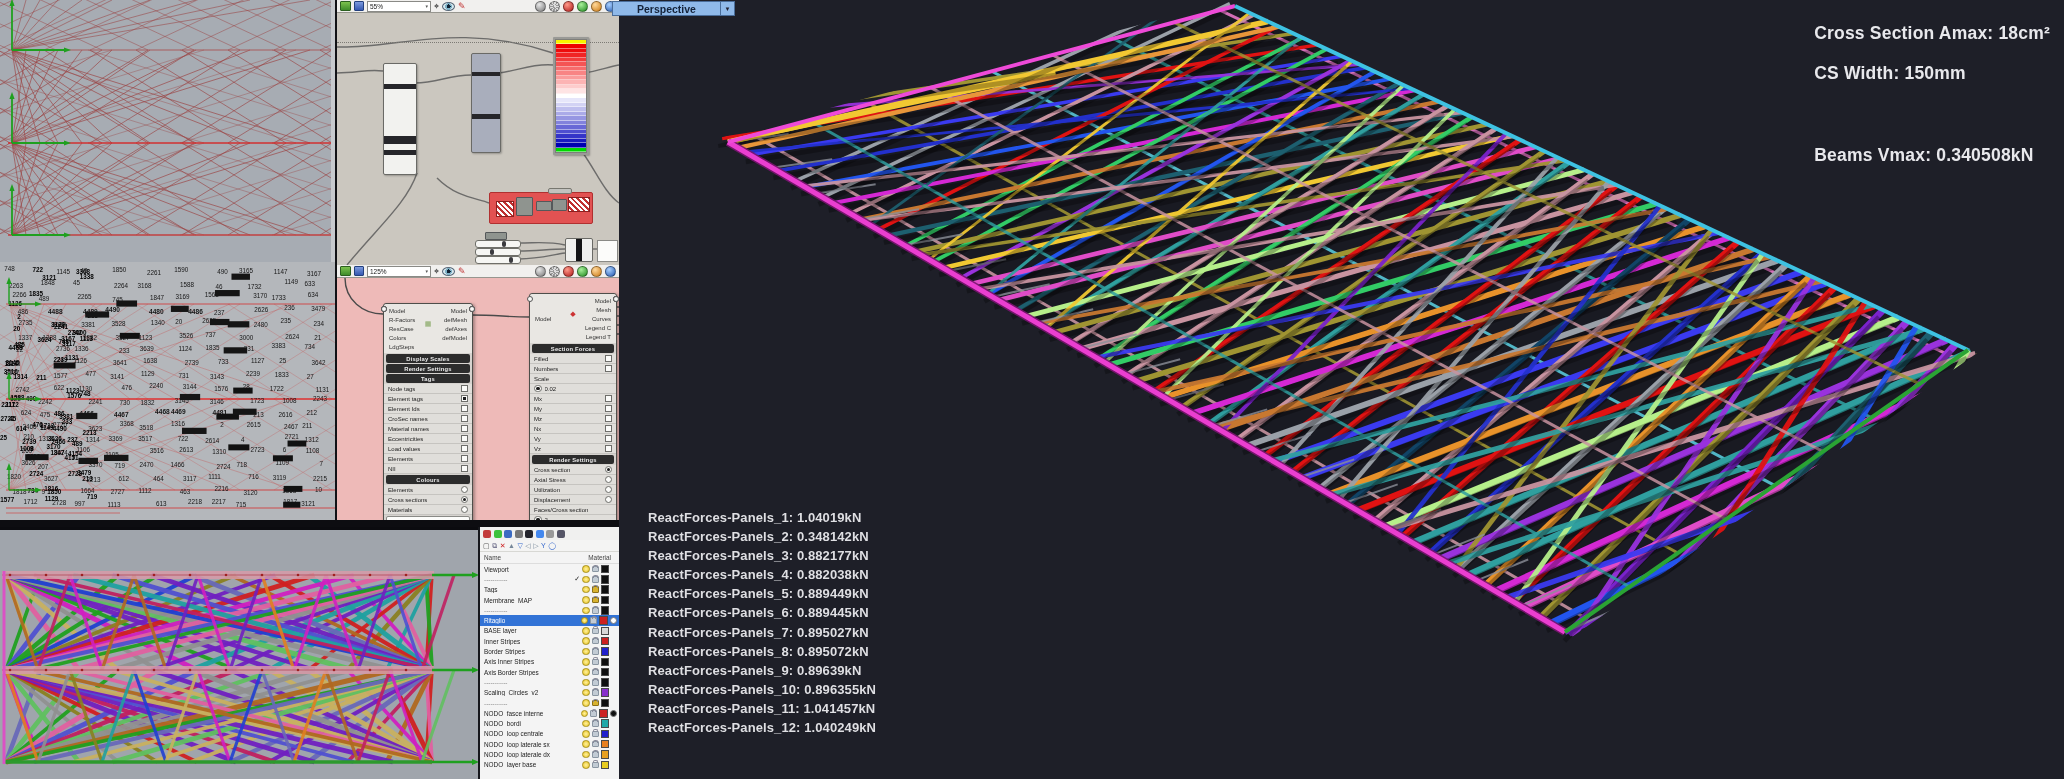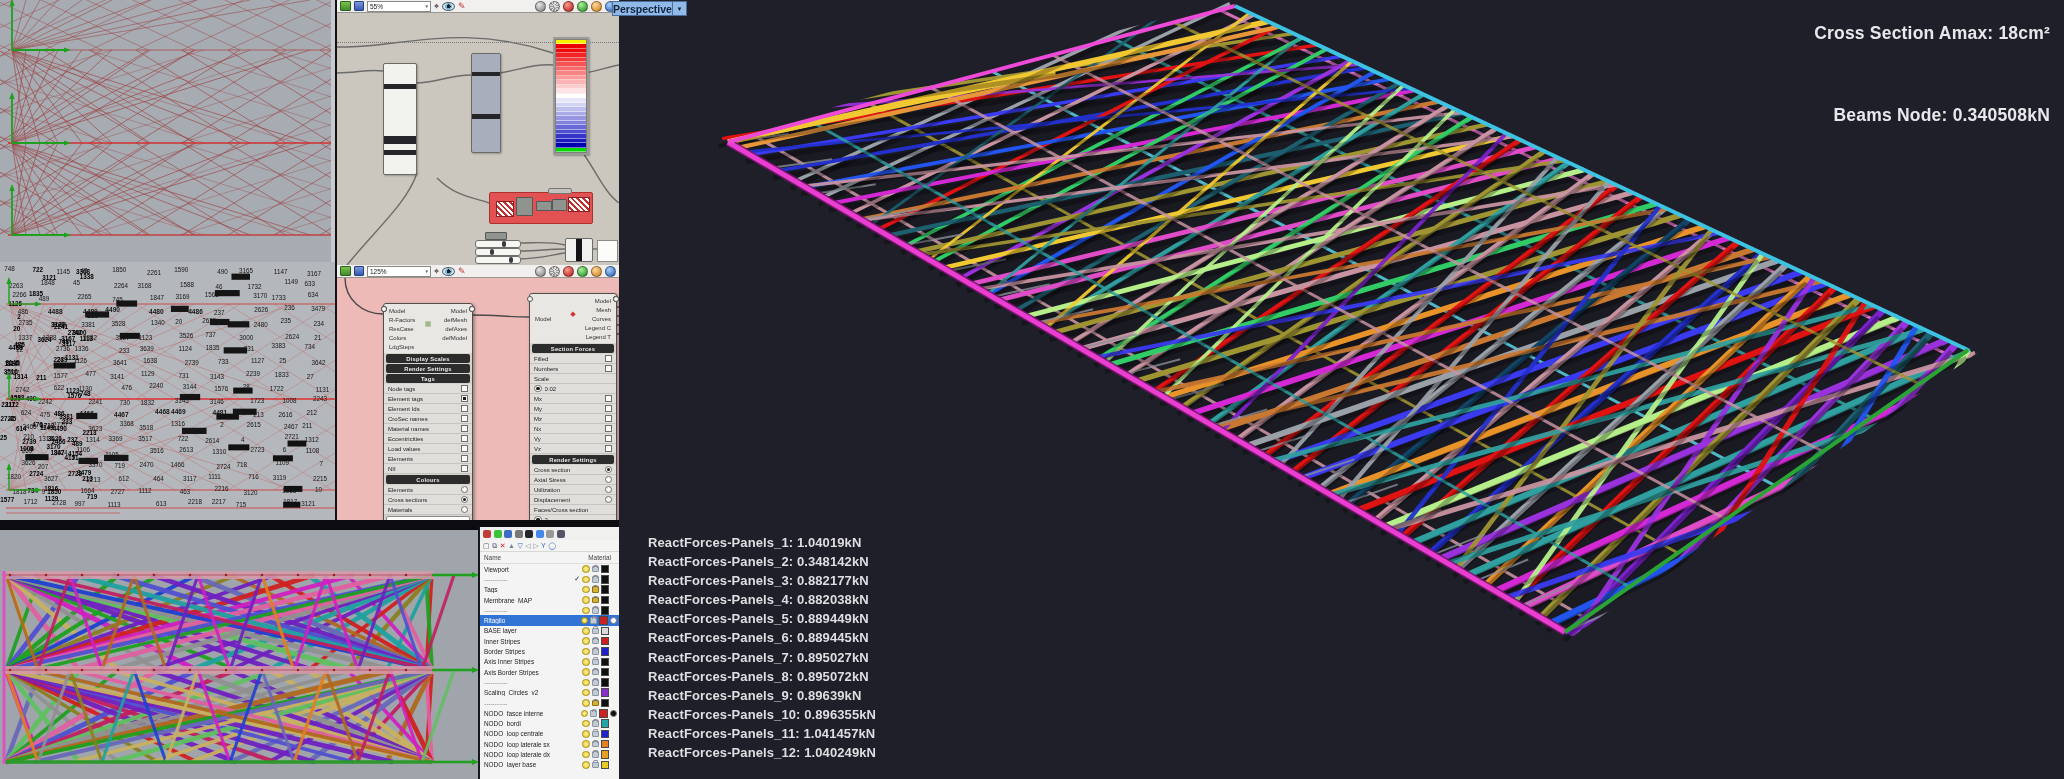--- a/index.html
+++ b/index.html
@@ -85,26 +85,26 @@
   .lock{width:5px;height:4.5px;border-radius:1px;margin-right:2px;flex:none;position:relative;background:#c2cbd4;border:.5px solid #8a96a2;}
   .lock.gold{background:#d8b22e;border-color:#8a701a;}
   .lock::before{content:"";position:absolute;left:.8px;top:-2.2px;width:2.4px;height:2px;border:.7px solid #889;border-bottom:none;border-radius:2px 2px 0 0;}
   .sw{width:6.5px;height:6.5px;border:.8px solid #4a4a4a;margin-right:2px;flex:none;}
   .mat{width:5.5px;height:5.5px;border-radius:50%;border:.8px solid #777;margin-right:2px;flex:none;}
   .mslot{width:8px;flex:none;}
 
   
   #view3d{position:absolute;left:619px;top:0;width:1445px;height:779px;background:#1e1f28;overflow:hidden;}
   #persp-tab{position:absolute;left:612px;top:1px;height:15px;display:flex;align-items:stretch;z-index:5;}
-  #persp-tab .lab{background:#8fb9e9;border:1px solid #4a6d9a;color:#15233a;font-size:10.5px;font-weight:bold;display:flex;align-items:center;padding:0 0;}
+  #persp-tab .lab{background:#8fb9e9;border:1px solid #4a6d9a;color:#15233a;font-size:10.5px;font-weight:bold;display:flex;align-items:center;padding:0 24px;}
   #persp-tab .arr{width:13px;background:#8fb9e9;border:1px solid #4a6d9a;border-left:none;color:#223;display:flex;align-items:center;justify-content:center;font-size:6px;}
-  #stats{position:absolute;right:14px;top:13px;text-align:right;color:#e8e8ec;font-size:17.5px;font-weight:bold;letter-spacing:.2px;}
+  #stats{position:absolute;right:14px;top:13px;color:#e8e8ec;font-size:17.5px;font-weight:bold;letter-spacing:.2px;}
   #stats .line{height:40px;line-height:40px;white-space:pre;}
   #stats .gap{height:42px;}
-  #react{position:absolute;left:29px;top:533px;color:#dfdfe3;font-size:13px;font-weight:bold;letter-spacing:.1px;}
+  #react{position:absolute;left:29px;top:508px;color:#dfdfe3;font-size:13px;font-weight:bold;letter-spacing:.1px;}
   #react .line{height:19.1px;line-height:19.1px;white-space:pre;}
   svg{display:block;}
   svg text{font-family:"Liberation Sans",sans-serif;}
 </style>
 </head>
 <body>
 
 <div id="root">
 
   <div id="vp-tl">
@@ -1512,24 +1512,25 @@
         </g>
         <line x1="109" y1="142" x2="946" y2="632" stroke="#7a1470" stroke-width="8" stroke-opacity="0.9" stroke-linecap="butt"></line>
         <line x1="109" y1="142" x2="946" y2="632" stroke="#ea3ed0" stroke-width="5" stroke-opacity="1" stroke-linecap="butt"></line>
         <line x1="109" y1="142" x2="616" y2="6" stroke="#ee4ad8" stroke-width="4" stroke-opacity="1" stroke-linecap="butt"></line>
         <line x1="616" y1="6" x2="1349" y2="350" stroke="#3ec2e2" stroke-width="4" stroke-opacity="1" stroke-linecap="butt"></line>
         <line x1="946" y1="632" x2="1349" y2="350" stroke="#2aa434" stroke-width="4" stroke-opacity="1" stroke-linecap="butt"></line>
       </svg>
     <div id="stats">
       <div>
           <div class="line">Cross Section Amax: 18cm²</div>
+          <div class="line">CS Width: 150mm</div>
         </div>
       <div class="gap"></div>
       <div>
-          <div class="line">Beams Node: 0.340508kN</div>
+          <div class="line">Beams Vmax: 0.340508kN</div>
         </div>
     </div>
     <div id="react">
 
     <div class="line">ReactForces-Panels_1: 1.04019kN</div>
         <div class="line">ReactForces-Panels_2: 0.348142kN</div>
         <div class="line">ReactForces-Panels_3: 0.882177kN</div>
         <div class="line">ReactForces-Panels_4: 0.882038kN</div>
         <div class="line">ReactForces-Panels_5: 0.889449kN</div>
         <div class="line">ReactForces-Panels_6: 0.889445kN</div>

